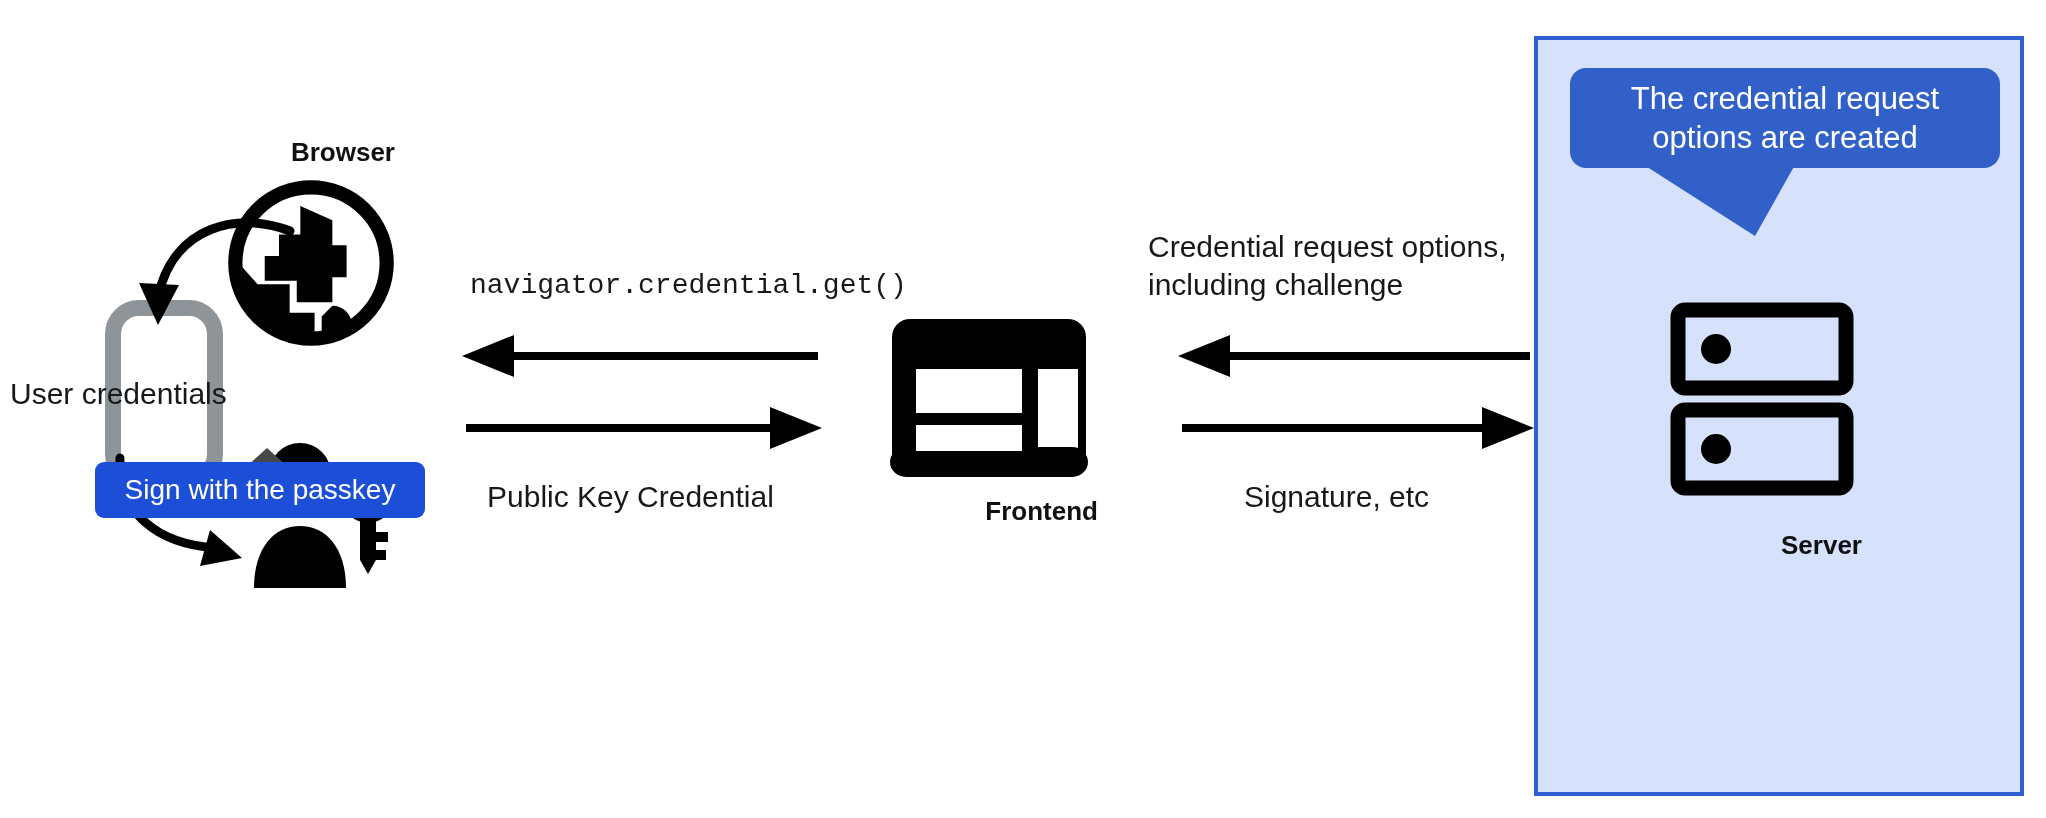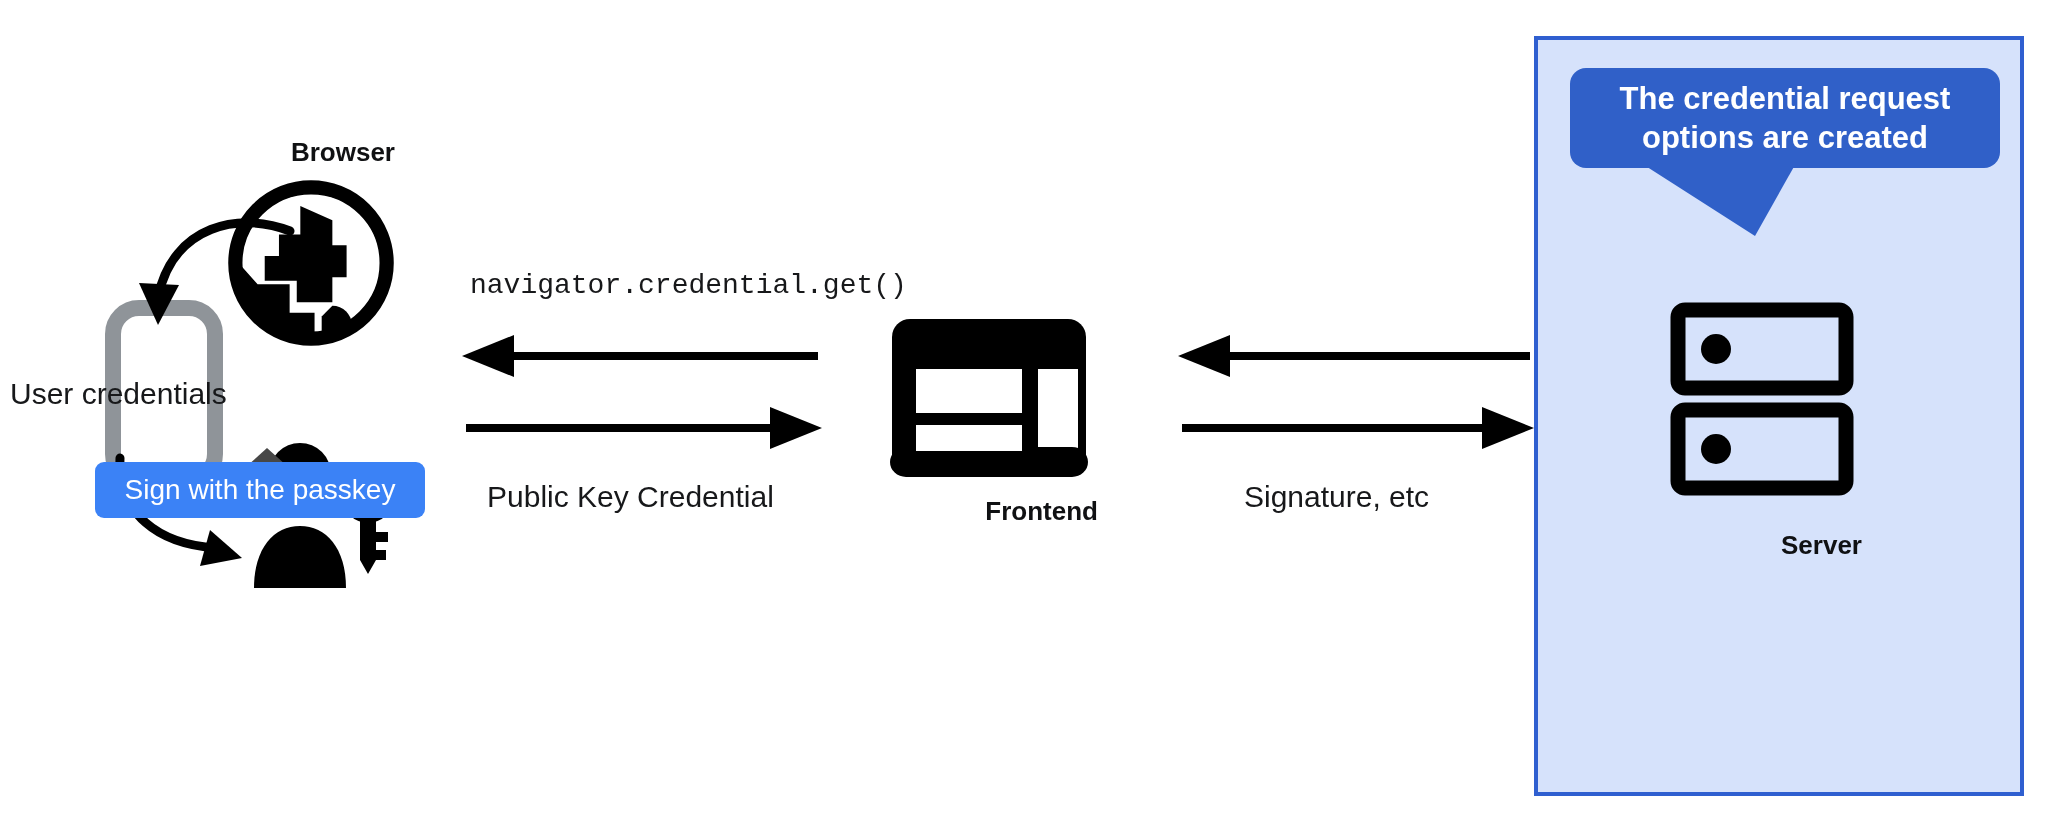--- a/index.html
+++ b/index.html
@@ -76,21 +76,21 @@
   #passkey-tooltip {
     left: 95px;
     top: 462px;
     width: 330px;
     height: 56px;
   }
   #passkey-tooltip .tip-body {
     position: absolute;
     left: 0; top: 0;
     width: 330px; height: 56px;
-    background: #3b82f6;
+    background: #1d4ed8;
     border-radius: 9px;
     color: #ffffff;
     font-size: 28px;
     display: flex;
     align-items: center;
     justify-content: center;
     box-sizing: border-box;
     font-family: "Liberation Sans", sans-serif;
   }
 
@@ -206,20 +206,24 @@
       <rect x="2" y="138" width="194" height="20" rx="10" fill="#000"></rect>
       <rect x="0" y="130" width="198" height="30" fill="#000" rx="16"></rect>
       <rect x="26" y="108" width="106" height="26" fill="#ffffff"></rect>
     </svg>
   </div>
 
   <div class="abs" style="left:880px; top:496px; width:218px;">
     <div class="caption">Frontend</div>
   </div>
 
+  <div class="abs" style="left:1148px; top:228px; width:420px;">
+    <div class="label">Credential request options,
+including challenge</div>
+  </div>
 
   <div class="abs" style="left:1178px; top:340px; width:356px; height:32px;">
     <svg width="356" height="32" viewBox="0 0 356 32" aria-hidden="true">
       <line x1="42" y1="16" x2="352" y2="16" stroke="#000" stroke-width="8"></line>
       <path d="M0 16 L52 -5 L52 37 Z" fill="#000"></path>
     </svg>
   </div>
 
   <div class="abs" style="left:1178px; top:412px; width:356px; height:32px;">
     <svg width="356" height="32" viewBox="0 0 356 32" aria-hidden="true">
@@ -229,21 +233,21 @@
   </div>
 
   <div class="abs" style="left:1244px; top:478px;">
     <div class="label">Signature, etc</div>
   </div>
 
   <div class="abs" style="left:1570px; top:68px; width:430px; height:220px;">
     <svg class="abs" width="430" height="220" viewBox="0 0 430 220" style="left:0; top:0;" aria-hidden="true">
       <path d="M60 88 L230 88 L185 168 Z" fill="#3060c8"></path>
     </svg>
-    <div class="callout-bubble" style="left:0; top:0; width:430px; height:100px;font-weight:bold;">The credential request
+    <div class="callout-bubble" style="left:0; top:0; width:430px; height:100px;">The credential request
 options are created</div>
   </div>
 
   <div class="abs" style="left:1672px; top:306px; width:180px; height:190px;">
     <svg width="180" height="190" viewBox="0 0 180 190" aria-hidden="true">
       <rect x="6" y="4" width="168" height="78" rx="7" ry="7" fill="none" stroke="#000" stroke-width="15"></rect>
       <circle cx="44" cy="43" r="15" fill="#000"></circle>
       <rect x="6" y="104" width="168" height="78" rx="7" ry="7" fill="none" stroke="#000" stroke-width="15"></rect>
       <circle cx="44" cy="143" r="15" fill="#000"></circle>
     </svg>

